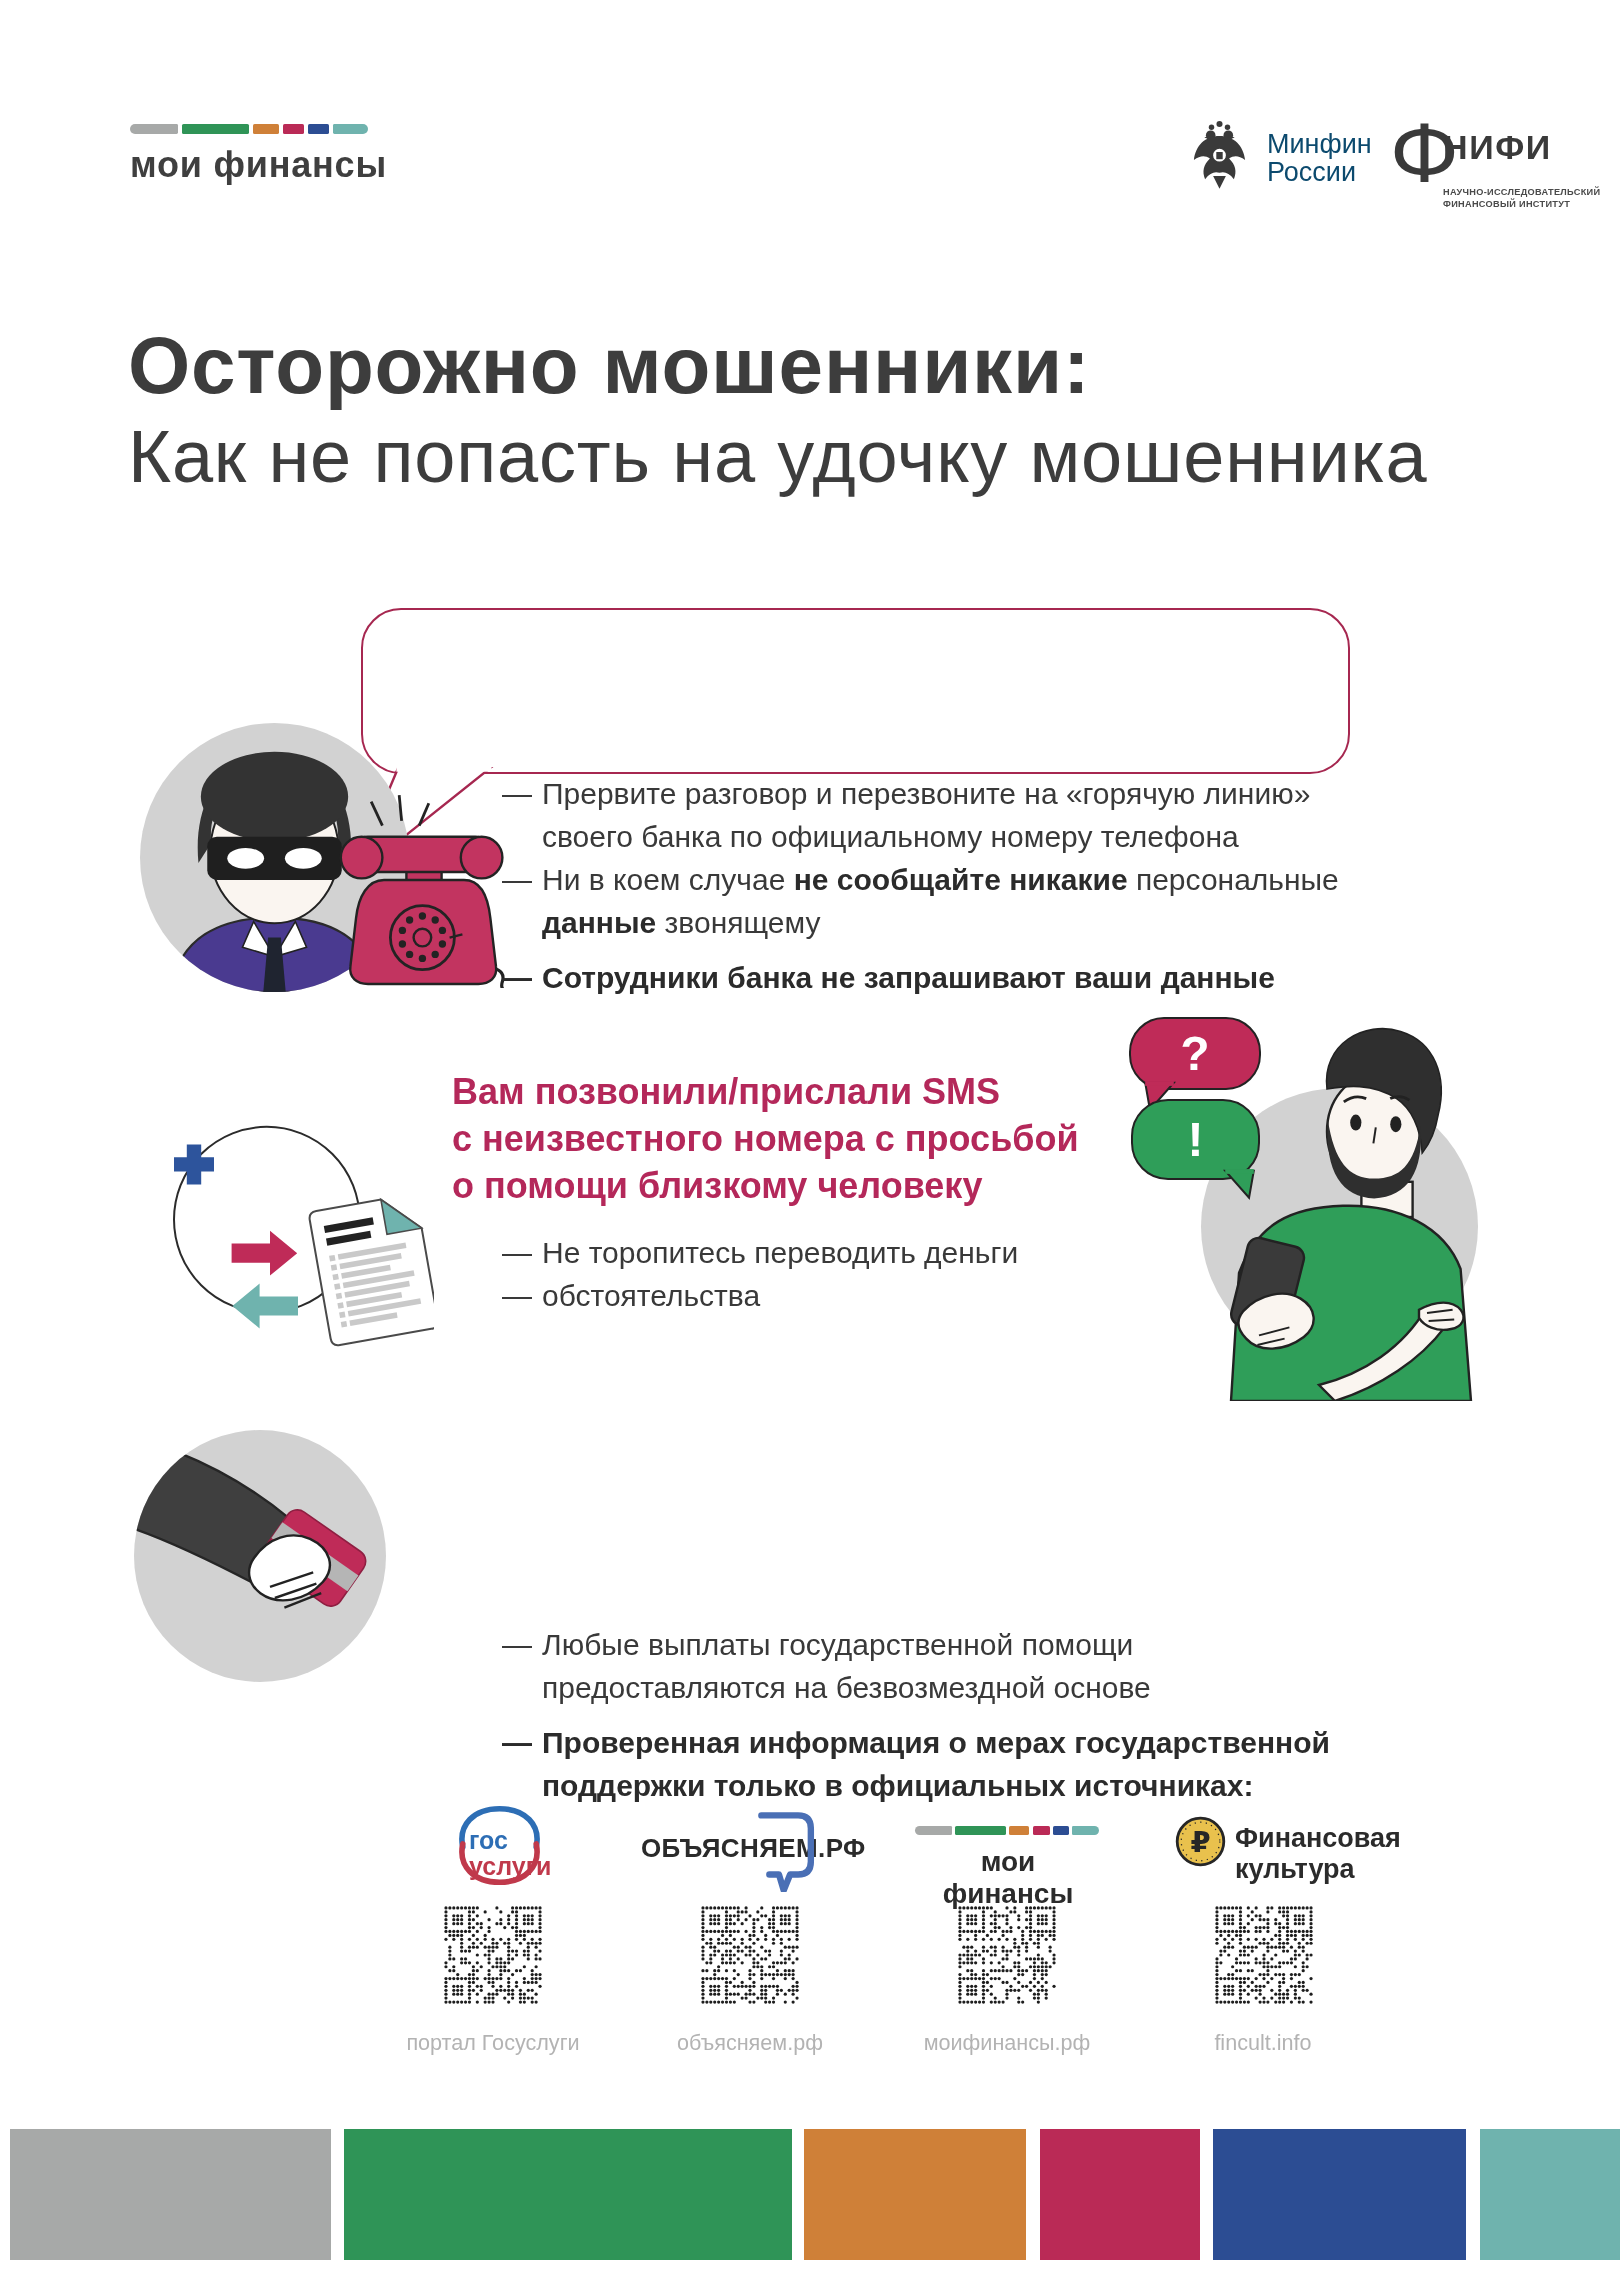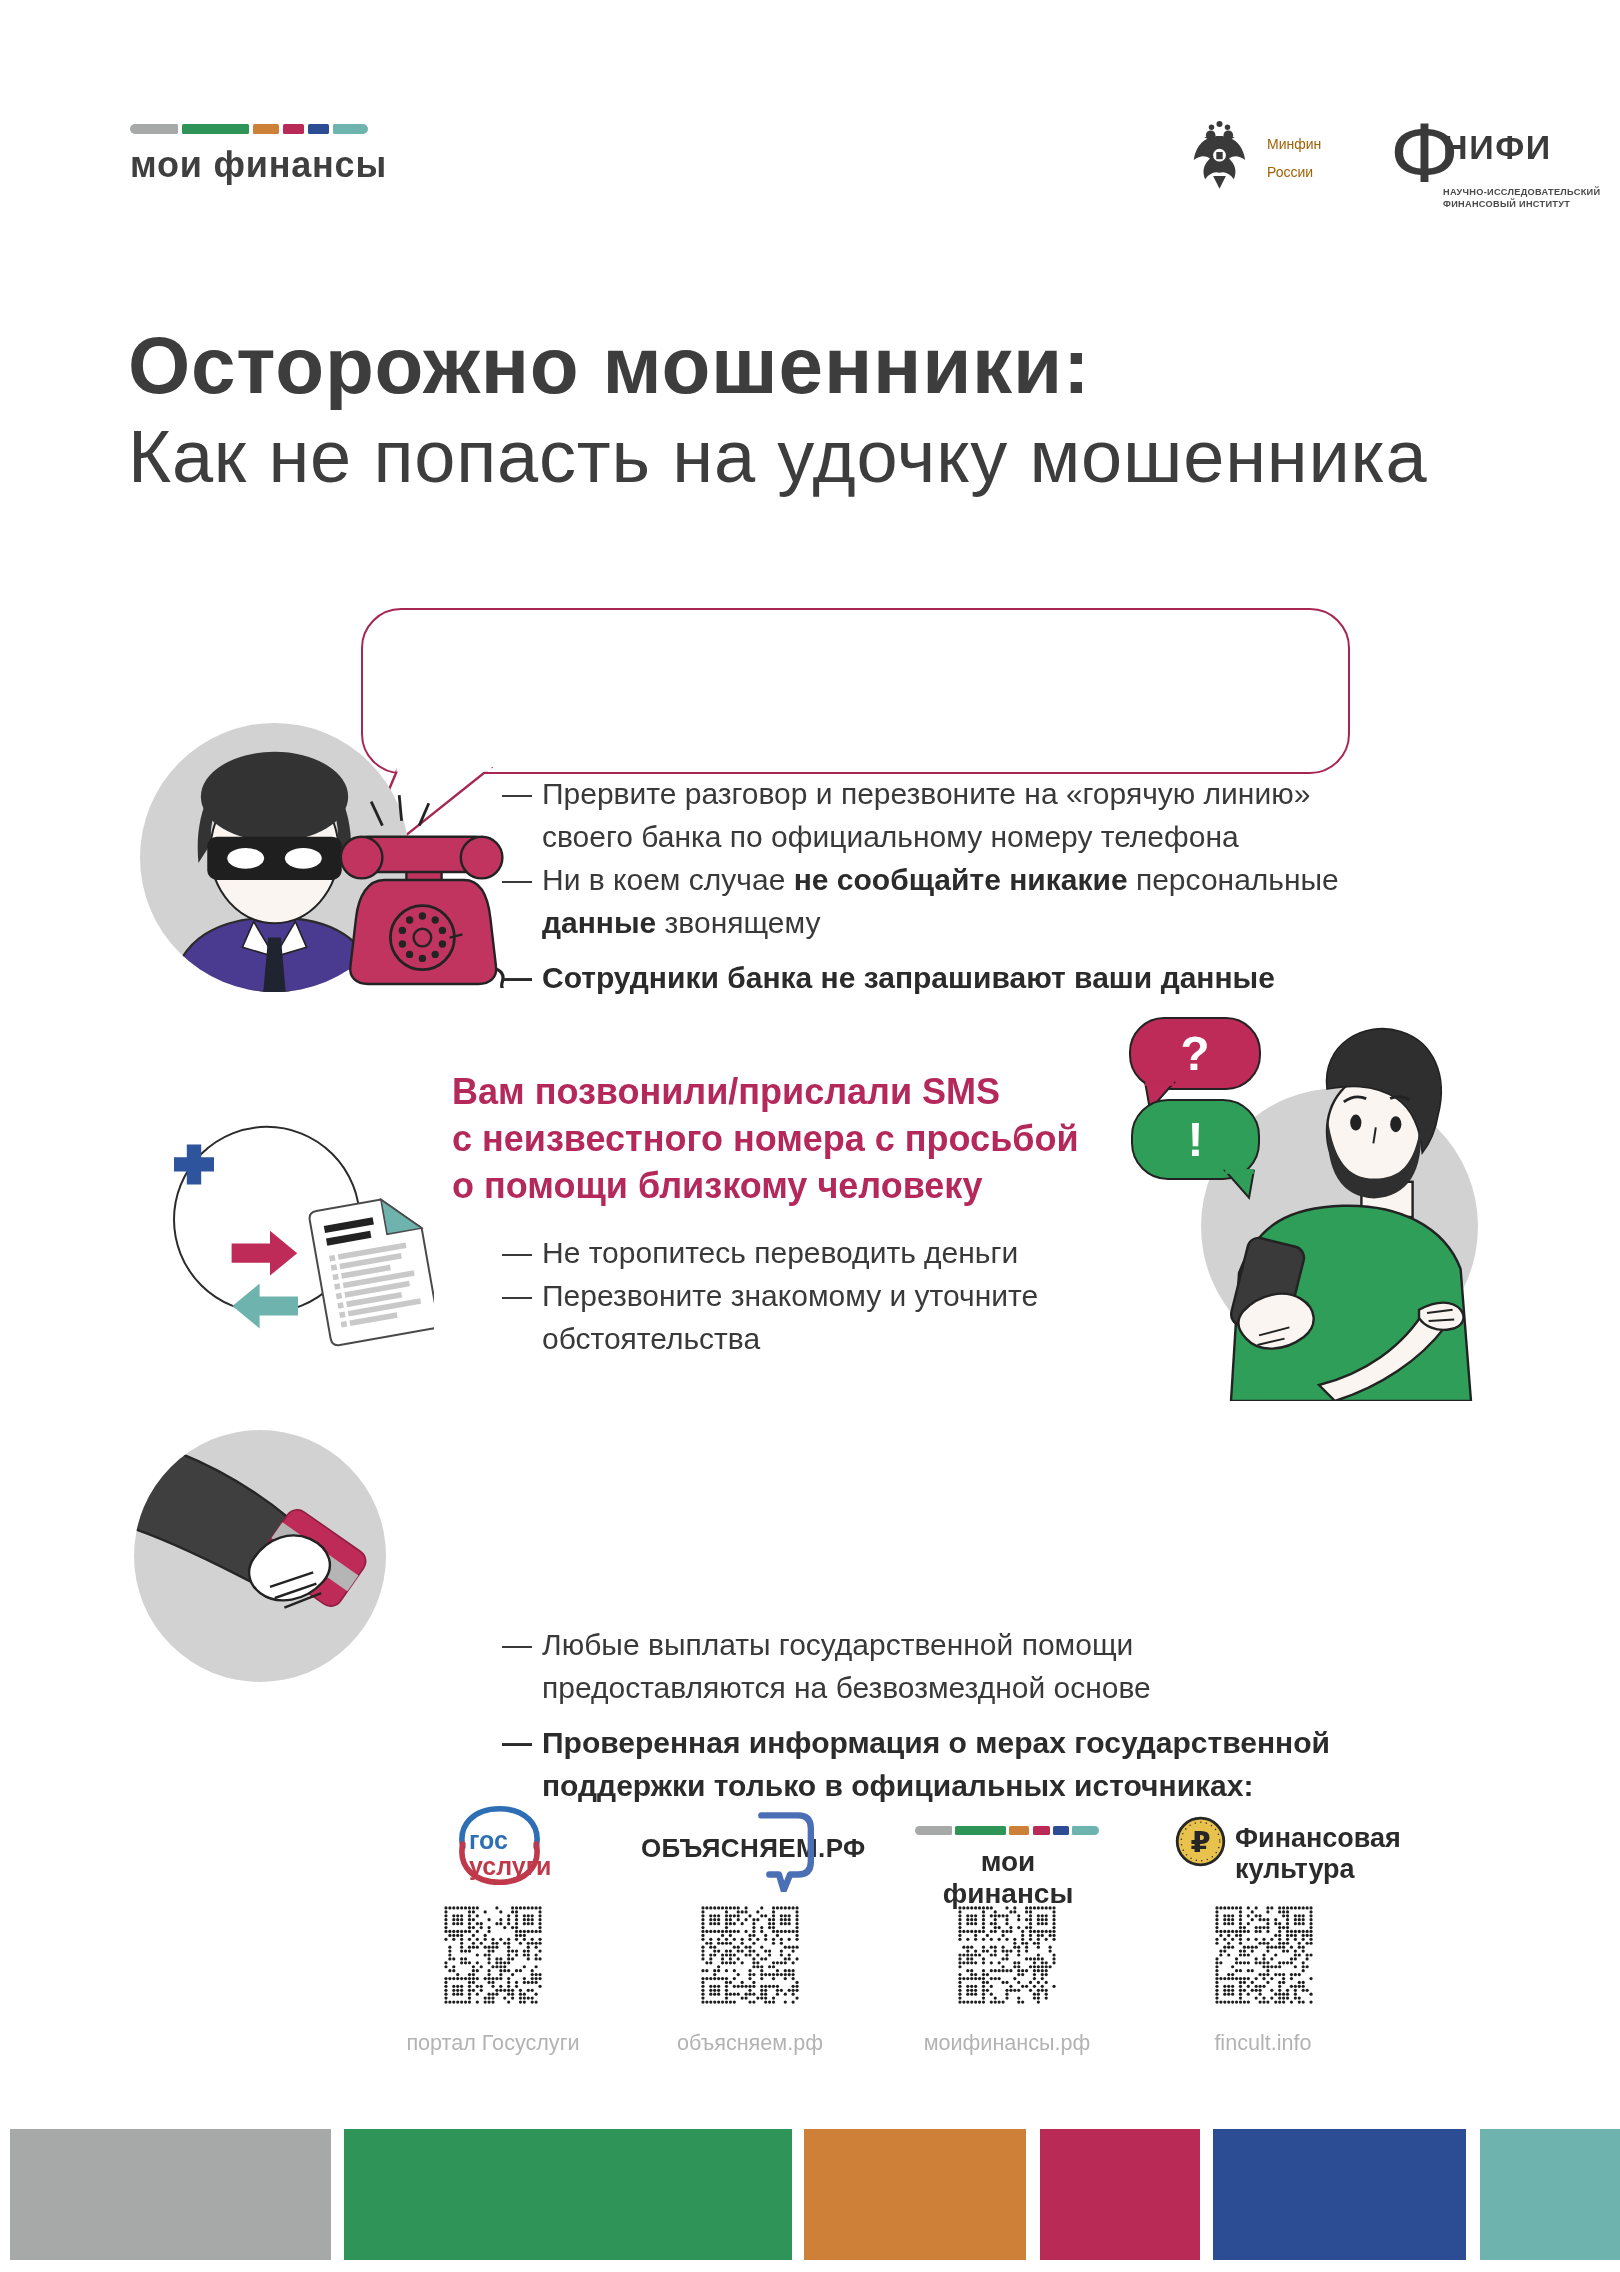--- a/index.html
+++ b/index.html
@@ -6,21 +6,21 @@
   .poster{position:relative;width:1620px;height:2273px;background:#ffffff;overflow:hidden;
           font-family:"Liberation Sans",sans-serif;color:#3a3a3a;}
   .abs{position:absolute;}
 
   
   .brand-dashes{display:flex;gap:4px;height:10.4px;}
   .brand-dashes span{display:block;height:10.4px;border-radius:1.6px;}
   .brand-dashes span:first-child{border-radius:5.6px 1.6px 1.6px 5.6px;}
   .brand-dashes span:last-child{border-radius:1.6px 5.6px 5.6px 1.6px;}
   .brand-text{font-size:36px;font-weight:700;color:#3f3f3f;letter-spacing:0.8px;}
-  .minfin-text{font-size:14px;line-height:28px;color:#a16207;}
+  .minfin-text{font-size:27px;line-height:28px;color:#0c4a6e;}
   .nifi-glyph{font-size:80px;font-weight:400;color:#3a3a3a;line-height:74px;font-family:"DejaVu Sans",sans-serif;}
   .nifi-name{font-size:34px;font-weight:700;color:#3a3a3a;letter-spacing:1.6px;}
   .nifi-sub{font-size:9.2px;line-height:12px;color:#4a4a4a;letter-spacing:0.3px;font-weight:700;}
 
   
   .title1{font-size:80px;font-weight:700;color:#3d3d3d;letter-spacing:0.8px;}
   .title2{font-size:74px;font-weight:400;color:#3d3d3d;letter-spacing:0.8px;}
 
   
   .bubble1{width:985px;height:162px;border:2.4px solid #a62750;border-radius:40px;background:#fff;}
@@ -221,21 +221,20 @@
   </div>
 
   <div class="abs bullets" style="left:502px;top:1231px;width:640px;">
     <div class="bullet">
       <span class="dash">—</span>
       <div>Не торопитесь переводить деньги</div>
     </div>
     <div class="bullet">
       <span class="dash">—</span>
       <div>
-        <div><span>Перезвоните знакомому и уточните</span></div>
         <div><span>обстоятельства</span></div>
       </div>
     </div>
   </div>
 
   <div class="abs plain-circle" style="left:1201px;top:1088px;width:277px;height:277px;"></div>
   <div class="abs" style="left:1163px;top:1009px;width:352px;height:392px;">
     <svg width="352" height="392" viewBox="0 0 440 490" xmlns="http://www.w3.org/2000/svg">
       <rect x="248" y="216" width="64" height="44" fill="#faf5f0" stroke="#222" stroke-width="3"></rect>
       <path d="M95,330 C118,268 160,248 225,246 C295,244 352,272 372,325 L385,490 L85,490 Z" fill="#2f9e59" stroke="#222" stroke-width="3"></path>

